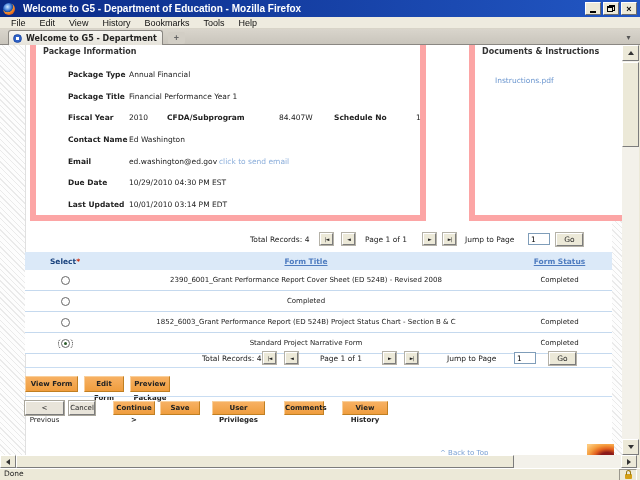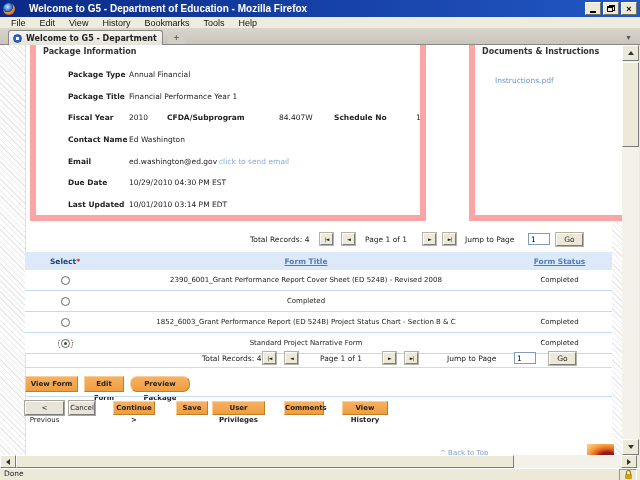--- a/index.html
+++ b/index.html
@@ -4,21 +4,21 @@
 <style>
   html,body{margin:0;padding:0;background:#777;}
   .window{position:relative;width:640px;height:480px;background:#ece9d8;overflow:hidden;
           font-family:"DejaVu Sans",sans-serif;}
   
   .titlebar{position:absolute;top:0;left:0;width:640px;height:17px;
             background:linear-gradient(90deg,#0a2a86,#2257c4);
             display:flex;align-items:center;padding-left:3px;box-sizing:border-box;}
   .ff-icon{width:12px;height:12px;border-radius:50%;flex:0 0 12px;
            background:radial-gradient(circle at 38% 32%, #cfe8ff 0%, #4d86dd 30%, #1a4fa0 46%, #f0902e 52%, #e2641a 74%, #a33a08 100%);}
-  .wtitle{color:#fff;font:bold 10px "Liberation Sans",sans-serif;margin-left:14px;flex:1;
+  .wtitle{color:#fff;font:bold 10px "Liberation Sans",sans-serif;margin-left:8px;flex:1;
           white-space:nowrap;overflow:hidden;}
   .winbtns{display:flex;gap:2px;margin-right:3px;}
   .winbtn{width:16px;height:13px;background:#ece9d8;border:1px solid;border-color:#fff #6d6d6d #6d6d6d #fff;
           box-sizing:border-box;display:flex;align-items:center;justify-content:center;
           font:bold 9px "Liberation Sans",sans-serif;color:#000;}
   .ico-min{width:6px;height:2px;background:#000;margin-top:6px;}
   .ico-restore{position:relative;width:8px;height:7px;}
   .ico-restore::before{content:"";position:absolute;right:0;top:0;width:4px;height:3px;border:1px solid #000;border-top-width:2px;}
   .ico-restore::after{content:"";position:absolute;left:0;bottom:0;width:4px;height:3px;border:1px solid #000;border-top-width:2px;background:#ece9d8;}
   
@@ -91,23 +91,23 @@
   .divider{position:absolute;left:25px;width:587px;height:1px;background:#c9ddf2;}
   .div1{top:322px;} .div2{top:351px;}
   .obtn{position:absolute;background:linear-gradient(#f7b163,#ef9d3e);border:1px solid #c07f22;
         border-top-color:#f9cf9a;border-left-color:#f9cf9a;box-sizing:border-box;
         font:bold 7px "DejaVu Sans",sans-serif;color:#222;text-align:center;}
   .gbtn{position:absolute;background:#e8e4da;border:1px solid;border-color:#fff #7c7c7c #7c7c7c #fff;
         box-shadow:0 0 0 1px #a9a69c;box-sizing:border-box;
         font:7px "DejaVu Sans",sans-serif;color:#222;text-align:center;}
   .row1btn{top:331px;height:16px;line-height:14px;}
   .row2btn{top:356px;height:14px;line-height:12px;}
-  .b-viewform{left:25px;width:53px;} .b-editform{left:84px;width:40px;} .b-preview{left:130px;width:60px;border-radius:7px;}
+  .b-viewform{left:25px;width:53px;} .b-editform{left:84px;width:40px;} .b-preview{left:130px;width:40px;}
   .b-prev{left:25px;width:39px;} .b-cancel{left:69px;width:26px;} .b-cont{left:113px;width:42px;}
-  .b-save{left:176px;width:32px;} .b-priv{left:212px;width:53px;} .b-comments{left:284px;width:40px;} .b-history{left:342px;width:46px;}
+  .b-save{left:160px;width:40px;} .b-priv{left:212px;width:53px;} .b-comments{left:284px;width:40px;} .b-history{left:342px;width:46px;}
   .backtop{position:absolute;top:404px;left:440px;font:7px "DejaVu Sans",sans-serif;color:#7aa0d4;text-decoration:none;}
   .ographic{position:absolute;top:399px;left:587px;width:27px;height:11px;
             background:radial-gradient(ellipse at 75% 120%, #8b1a1a 0 25%, #e2601e 45%, #f59d3f 65%, #fdc97c 90%);}
   
   .vscroll{position:absolute;top:45px;left:622px;width:17px;height:410px;background:#f3f1ea;}
   .hscroll{position:absolute;top:455px;left:0;width:640px;height:13px;background:#f3f1ea;}
   .sbtn{position:absolute;background:#ece9d8;border:1px solid;border-color:#fff #7c7c7c #7c7c7c #fff;
         box-sizing:border-box;display:flex;align-items:center;justify-content:center;}
   .vscroll .sbtn{width:17px;height:16px;left:0;}
   .hscroll .sbtn{width:16px;height:13px;top:0;}

